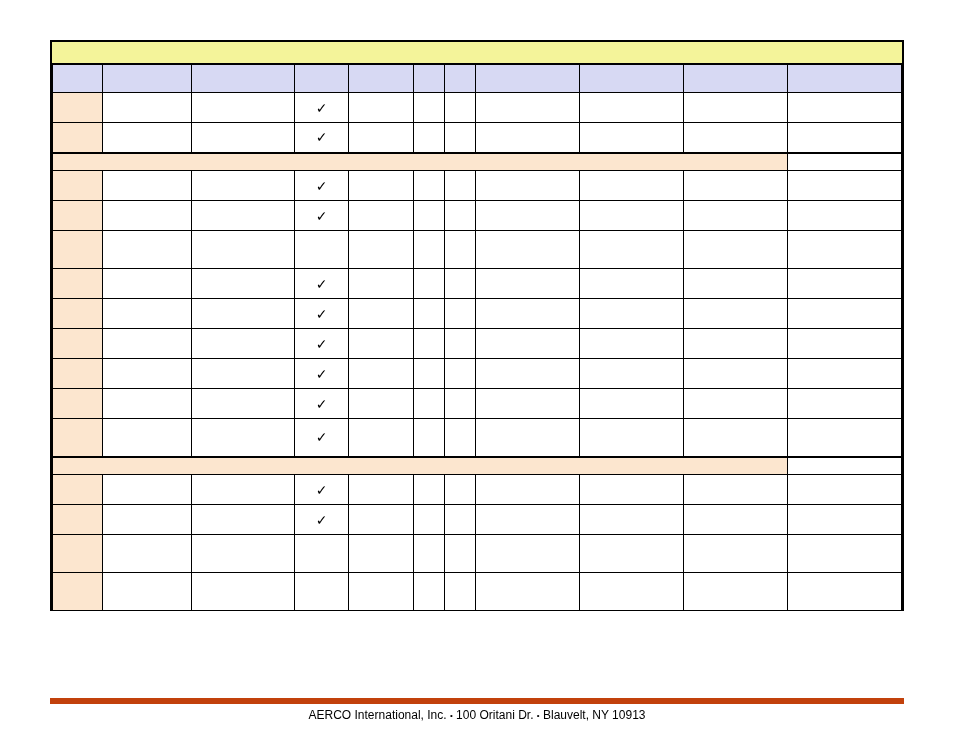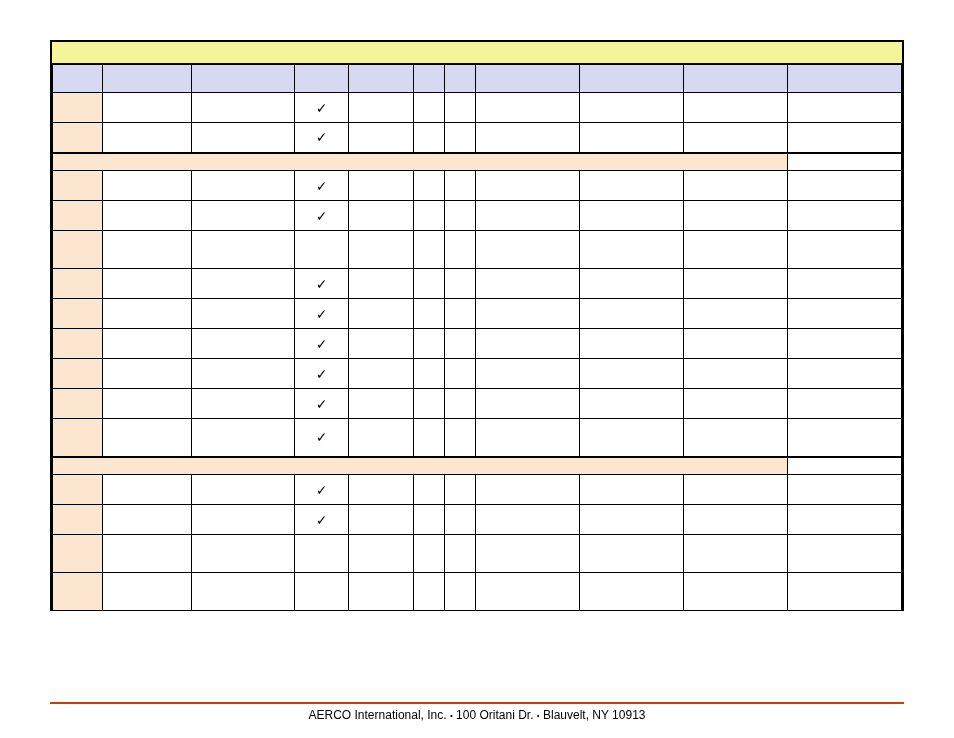--- a/index.html
+++ b/index.html
@@ -63,21 +63,21 @@
     .check {
       font-family: Arial, sans-serif;
       font-size: 14px;
       color: #000;
     }
     .footer {
       position: absolute;
       bottom: 14px;
       left: 50px;
       right: 50px;
-      border-top: 2px solid #c2410c;
+      border-top: 6px solid #c2410c;
       text-align: center;
       font-size: 12px;
       padding-top: 3px;
       line-height: 1.4;
     }
     .bullet { font-size: 8px; vertical-align: middle; }
   </style>
 </head>
 <body>
 

